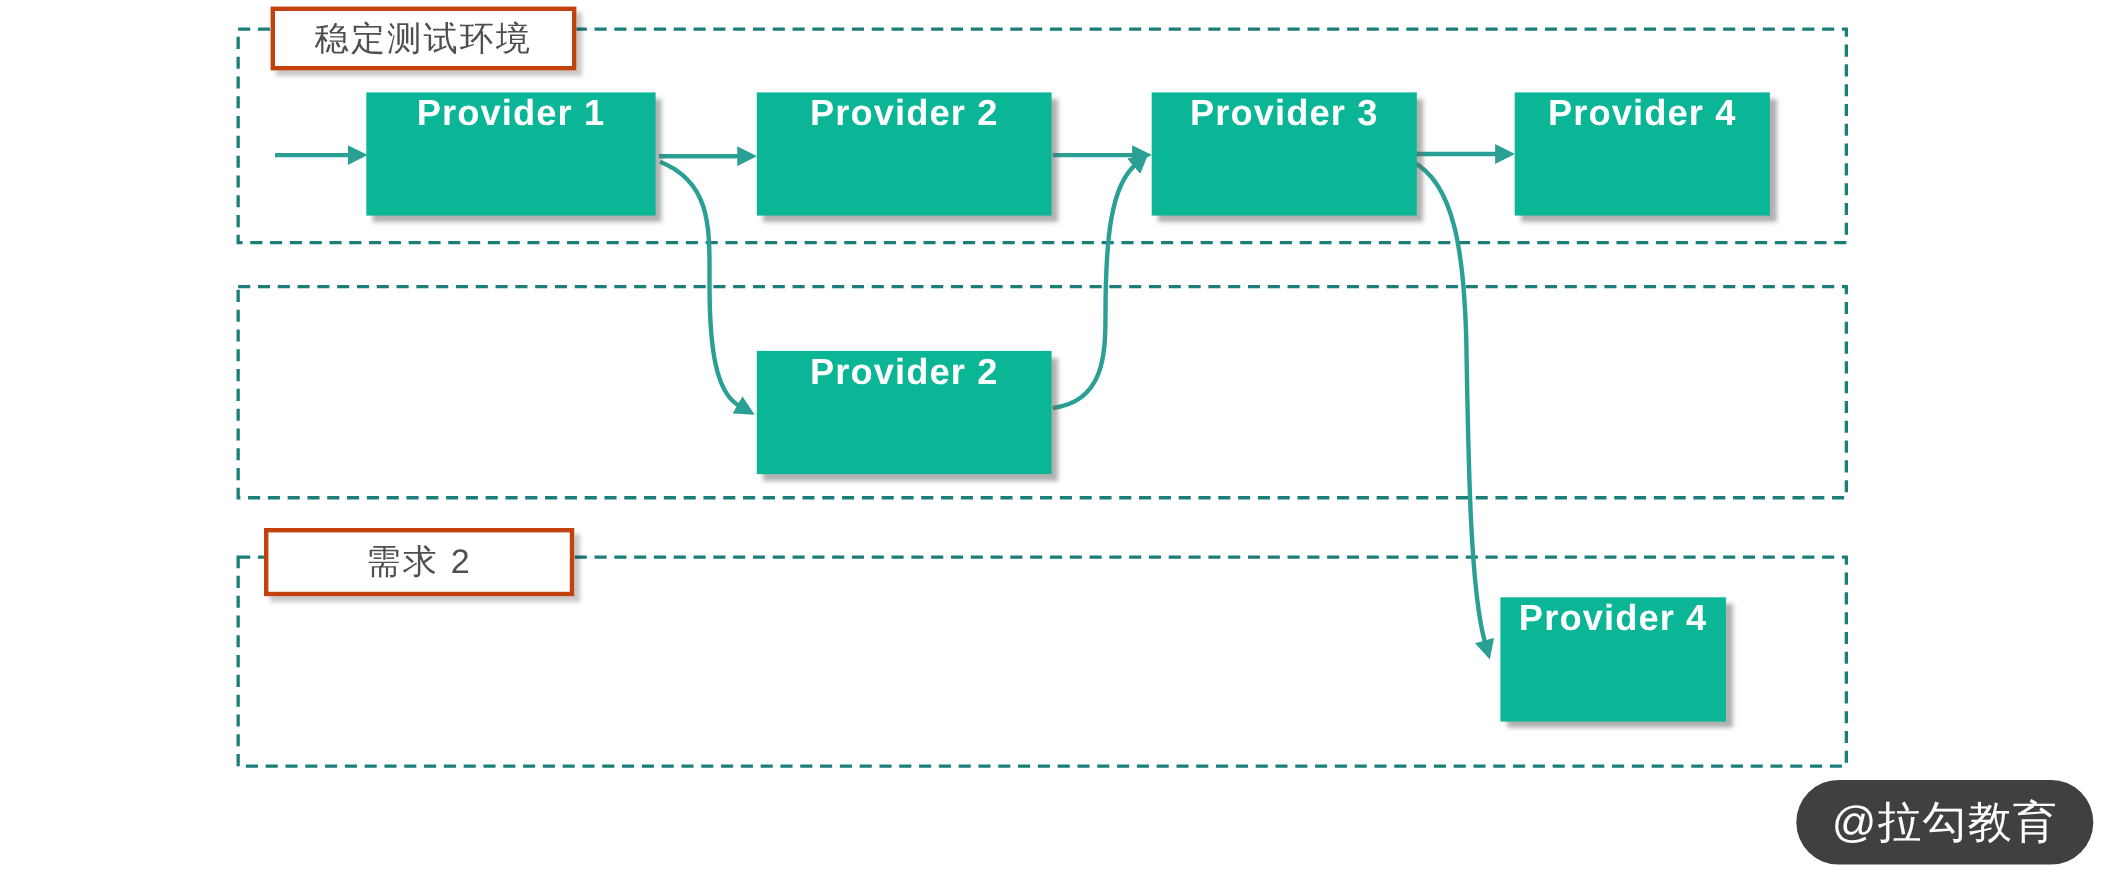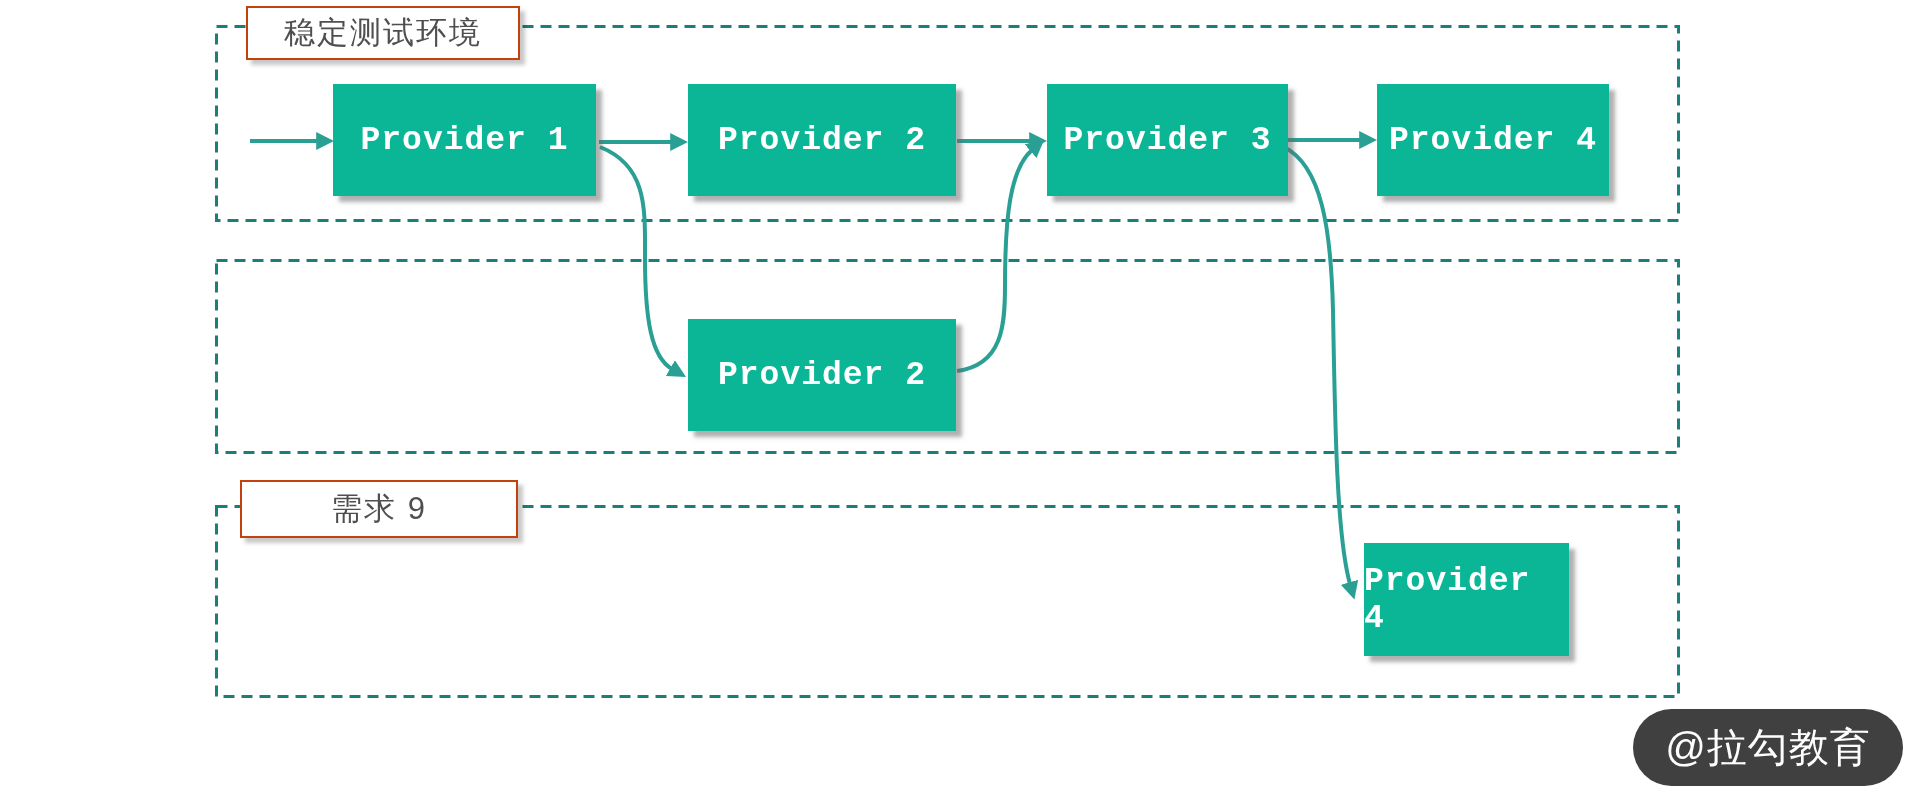--- a/index.html
+++ b/index.html
@@ -7,39 +7,38 @@
     position:relative;
     width:1932px;height:812px;
     background:#ffffff;
     overflow:hidden;
     font-family:"Liberation Sans","DejaVu Sans",sans-serif;
   }
   .edges{position:absolute;left:0;top:0;width:1932px;height:812px;}
   .chip{
     position:absolute;
     background:#ffffff;
-    border:2px solid #c2410c;
+    border:4px solid #c2410c;
     box-shadow:5px 5px 4px rgba(0,0,0,0.22);
     display:flex;align-items:center;justify-content:center;
     color:#4f4f4f;
     font-size:31px;
     letter-spacing:2px;
     z-index:3;
   }
   .node{
     position:absolute;
     background:#0ab696;
     box-shadow:6px 6px 4px rgba(100,100,100,0.5);
-    display:flex;align-items:center;justify-content:center;
+    display:flex;align-items:flex-start;justify-content:center;
     color:#ffffff;
     font-size:33px;
     font-weight:600;
     letter-spacing:1px;
     z-index:2;
-    font-family:Liberation Mono, monospace;
   }
   
   #chip-stable{left:246px;top:6px;width:270px;height:50px;}
   #chip-req1{left:242px;top:241px;width:272px;height:52px;}
   #chip-req2{left:240px;top:480px;width:274px;height:54px;}
   
   #node-p1{left:333px;top:84px;width:263px;height:112px;}
   #node-p2{left:688px;top:84px;width:268px;height:112px;}
   #node-p3{left:1047px;top:84px;width:241px;height:112px;}
   #node-p4{left:1377px;top:84px;width:232px;height:112px;}
@@ -80,21 +79,21 @@
 
     <path d="M600 147 C648 166, 645 210, 645 258 C645 318, 651 357, 672 369" stroke="#2aa095" stroke-width="4" fill="none" marker-end="url(#ah)"></path>
     <path d="M957 371 C1003 365, 1005 324, 1005 286 C1005 217, 1010 169, 1032 150" stroke="#2aa095" stroke-width="4" fill="none" marker-end="url(#ah)"></path>
     <path d="M1284 147 C1322 166, 1331 230, 1333 310 C1335 430, 1337 538, 1350 584" stroke="#2aa095" stroke-width="4" fill="none" marker-end="url(#ah)"></path>
   </svg>
 
   <div class="chip" id="chip-stable">
     <span>稳定测试环境</span>
   </div>
   <div class="chip" id="chip-req2">
-    <span>需求 9</span>
+    <span>需求 2</span>
   </div>
 
   <div class="node" id="node-p1">
     <span>Provider 1</span>
   </div>
   <div class="node" id="node-p2">
     <span>Provider 2</span>
   </div>
   <div class="node" id="node-p3">
     <span>Provider 3</span>

